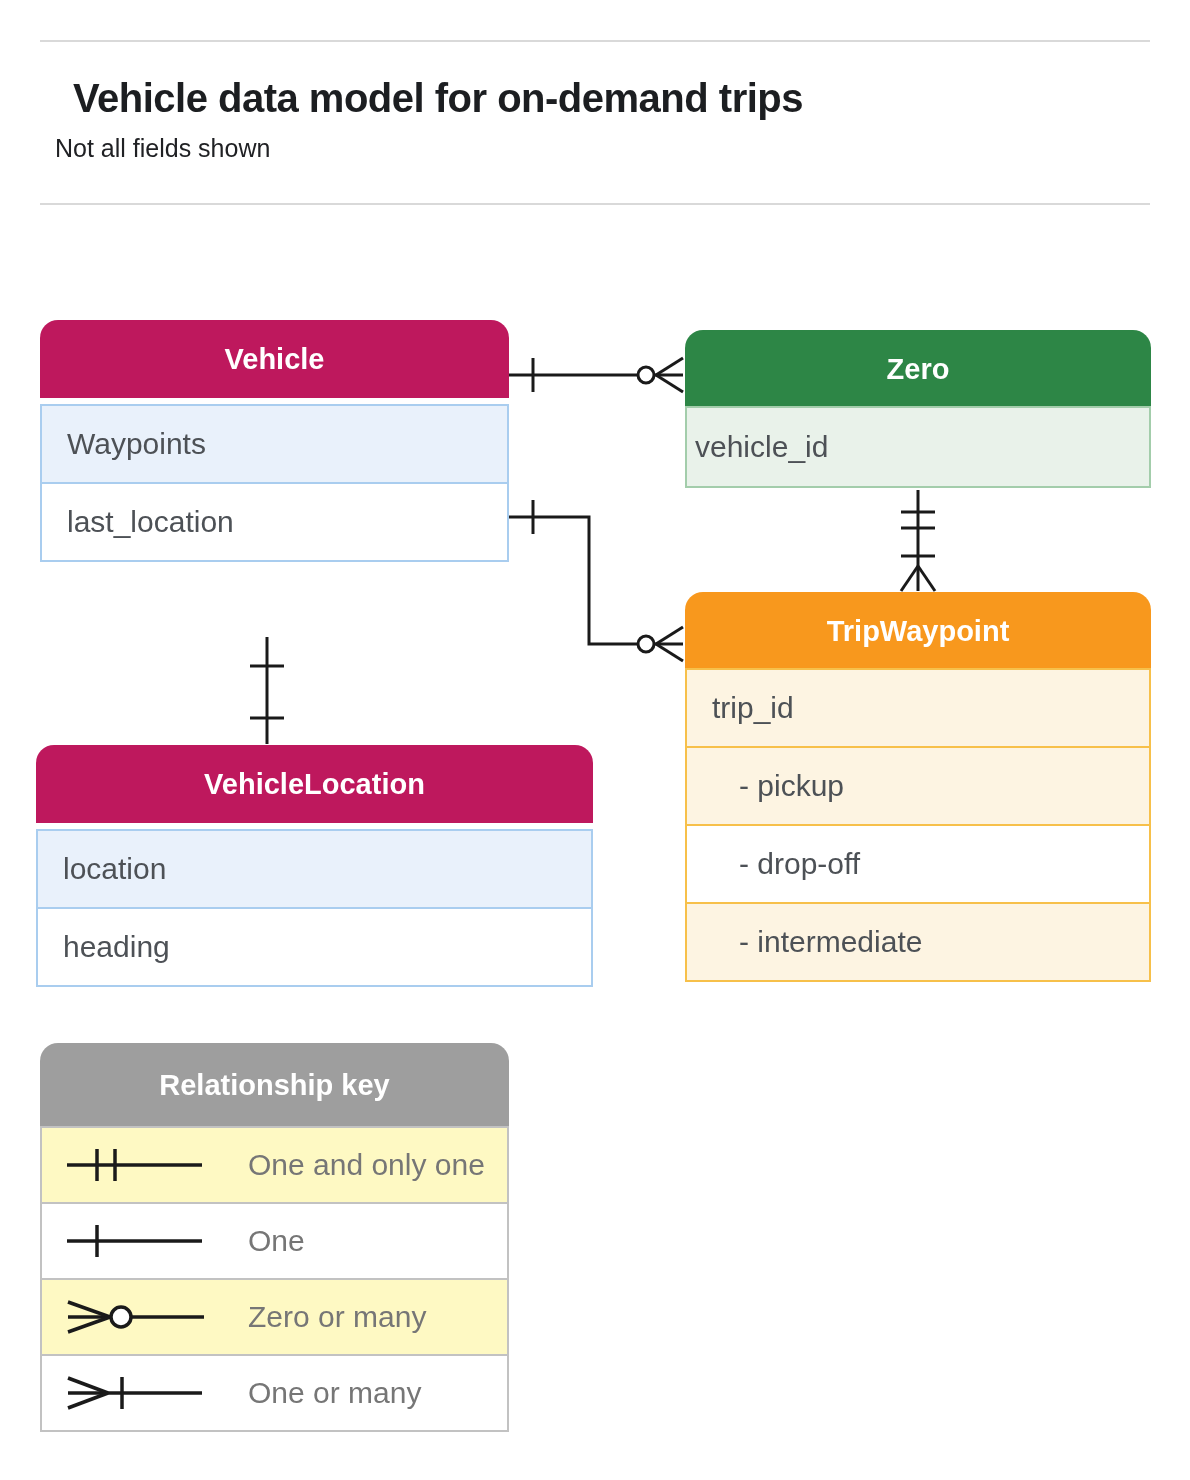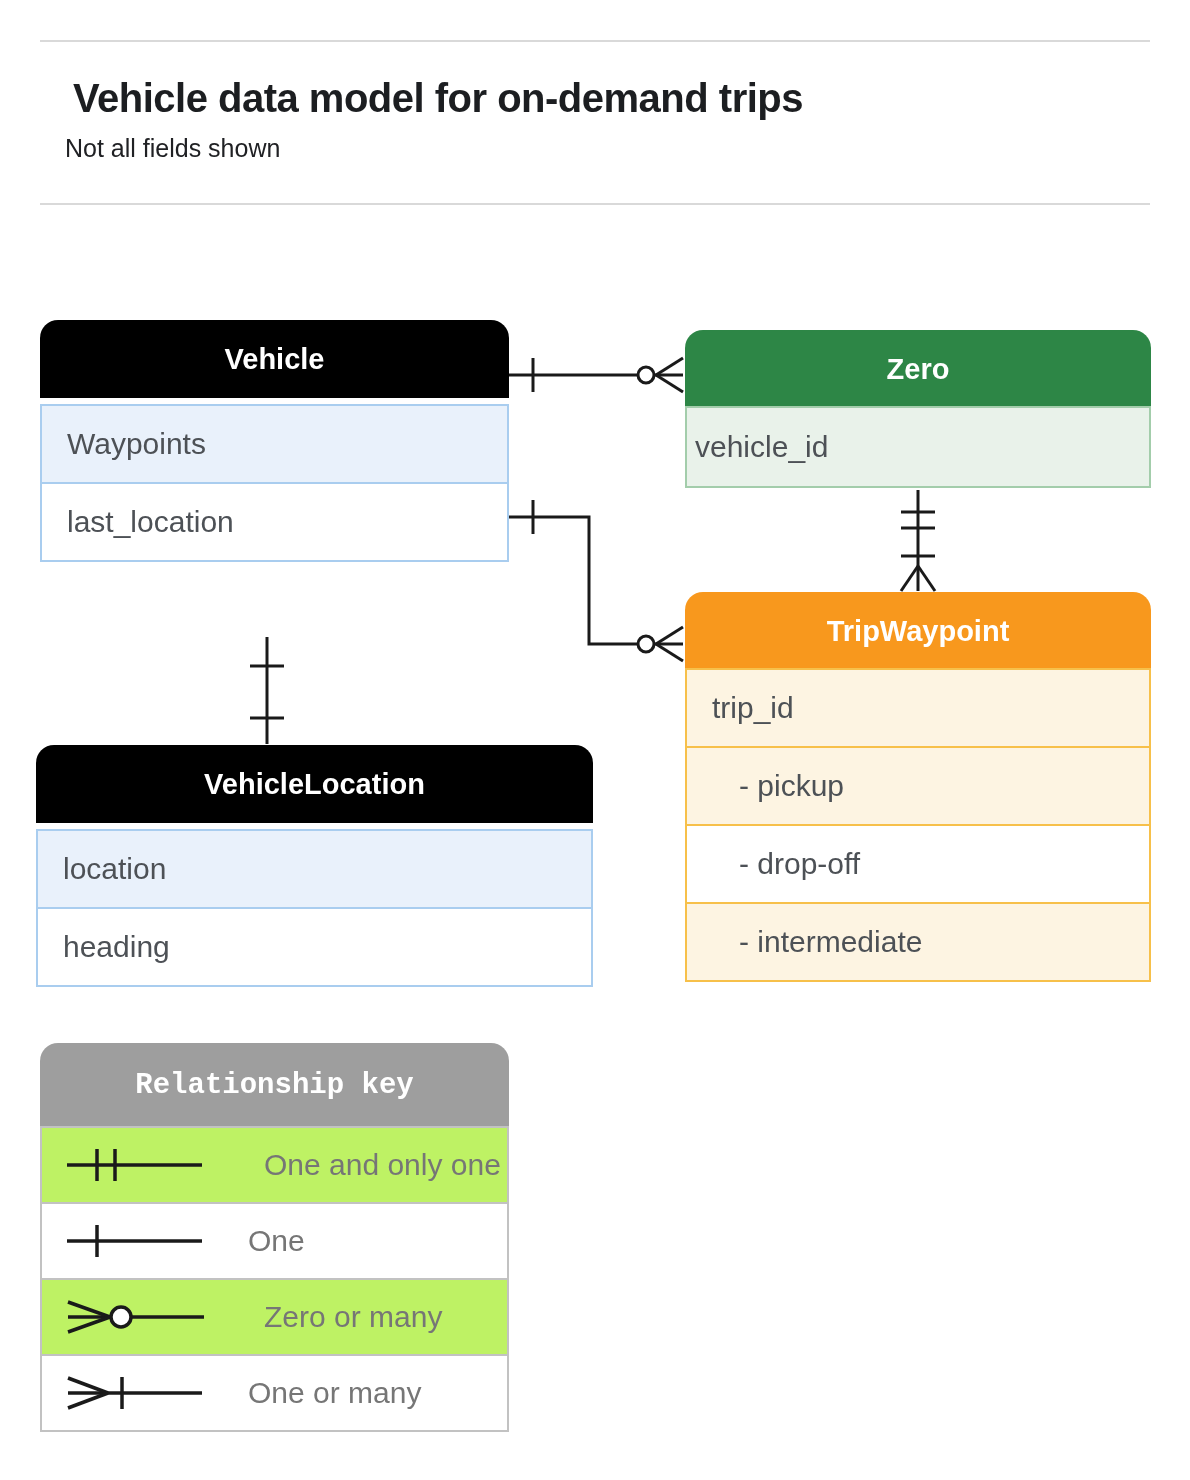--- a/index.html
+++ b/index.html
@@ -7,55 +7,55 @@
   .canvas {
     position:relative; width:1190px; height:1480px; background:#ffffff;
     overflow:hidden;
   }
   .divider { position:absolute; left:40px; width:1110px; height:2px; background:#d9d9d9; }
   .page-title {
     position:absolute; left:73px; top:76px; font-size:40px; font-weight:700;
     color:#1c1e21; letter-spacing:-0.5px;
   }
   .page-subtitle {
-    position:absolute; left:65px; top:134px; font-size:25px; color:#202124;
+    position:absolute; left:55px; top:134px; font-size:25px; color:#202124;
   }
 
   .entity { position:absolute; }
   .entity .hdr {
     height:78px; border-radius:18px 18px 0 0; color:#ffffff;
     font-size:29px; font-weight:700; display:flex; align-items:center; justify-content:center;
   }
   .entity .row {
     height:80px; background:#ffffff; border:2px solid #cccccc; margin-top:-2px;
     display:flex; align-items:center; padding-left:25px;
     font-size:30px; color:#4d5156;
   }
   .entity .row:first-of-type { margin-top:0; }
   .entity .row.sub { padding-left:52px; }
 
   
-  .blue .hdr  { background:#000000; }
+  .blue .hdr  { background:#be185d; }
   .blue .row  { border-color:#a9cdef; }
   .blue .row.tint { background:#e9f1fb;margin-top:6px; }
 
   
   .green .hdr { background:#2d8646; }
   .green .row { border-color:#a3cdab; height:82px;padding-left:8px; }
   .green .row.tint { background:#e9f2ea; }
 
   
   .orange .hdr { background:#f8981d; }
   .orange .row { border-color:#f7c04a; }
   .orange .row.tint { background:#fdf4e2; }
 
   
-  .gray .hdr { background:#9e9e9e; height:85px;font-family:Liberation Mono, monospace; }
+  .gray .hdr { background:#9e9e9e; height:85px; }
   .gray .row { border-color:#c2c2c2; height:78px; padding-left:22px; color:#767676; }
-  .gray .row.tint { background:#bef264;gap:16px; }
+  .gray .row.tint { background:#fef9c3; }
   .gray .row .sym { width:150px; flex:0 0 150px; margin-right:34px; }
   .gray .row .lbl { font-size:30px; }
 
   .connectors { position:absolute; left:0; top:0; pointer-events:none; }
 </style>
 </head>
 <body>
 
 <div class="canvas">
 

